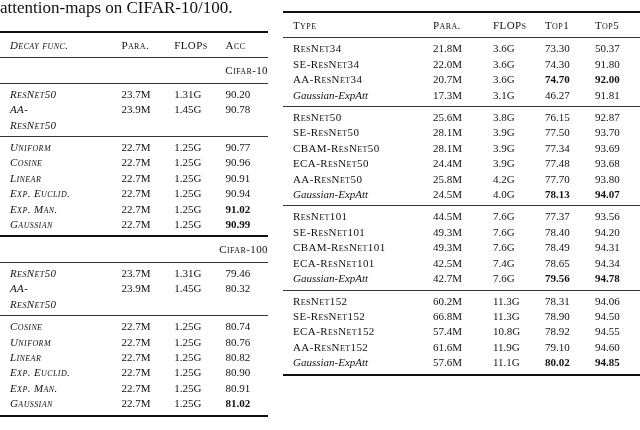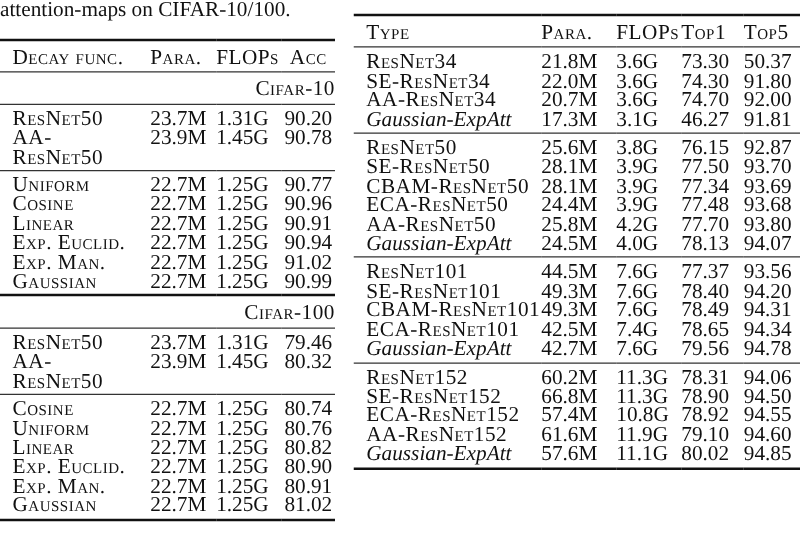--- a/index.html
+++ b/index.html
@@ -7,38 +7,38 @@
       width: 640px; height: 430px; position: relative; overflow: hidden;
       font-family: "Liberation Serif", "DejaVu Serif", serif;
       color: #111111;
     }
     .caption {
       position: absolute; left: 0; top: -3px;
       font-size: 17px; line-height: 22px; white-space: nowrap;
     }
     table {
       position: absolute; border-collapse: collapse;
-      font-size: 17px; line-height: 15.4px;
+      font-size: 11px; line-height: 15.4px;
     }
     td, th { padding: 0; white-space: nowrap; font-weight: normal; text-align: left; vertical-align: top; }
     .sc { font-variant: small-caps; letter-spacing: 0.4px; }
-    .b { font-weight: normal; }
+    .b { font-weight: bold; }
     .it { font-style: italic; }
     tr.thick-top > * { border-top: 2.5px solid #111; }
     tr.thin-top > * { border-top: 1.2px solid #333; }
     tr.thick-bottom > * { border-bottom: 2.5px solid #111; }
     tr.pad-top > * { padding-top: 3px; }
     tr.pad-bottom > * { padding-bottom: 3px; }
 
     
     #left-table { left: 0; top: 31px; width: 268px; }
-    #left-table .c0 { width: 116px; padding-left: 10px; }
+    #left-table .c0 { width: 116px; padding-left: 10px; font-style: italic; }
     #left-table .c1 { width: 55px; }
     #left-table .c2 { width: 53px; }
-    #left-table .c3 { width: 44px; text-align: center; }
+    #left-table .c3 { width: 44px; }
     #left-table .section td { text-align: right; padding-top: 5px; padding-bottom: 4px; }
     #left-table .hdr th { padding-top: 5px; padding-bottom: 4px; }
 
     
     #right-table { left: 283px; top: 11px; width: 357px; }
     #right-table .c0 { width: 140px; padding-left: 10px; }
     #right-table .c1 { width: 60px; }
     #right-table .c2 { width: 52px; }
     #right-table .c3 { width: 50px; }
     #right-table .c4 { width: 45px; }

